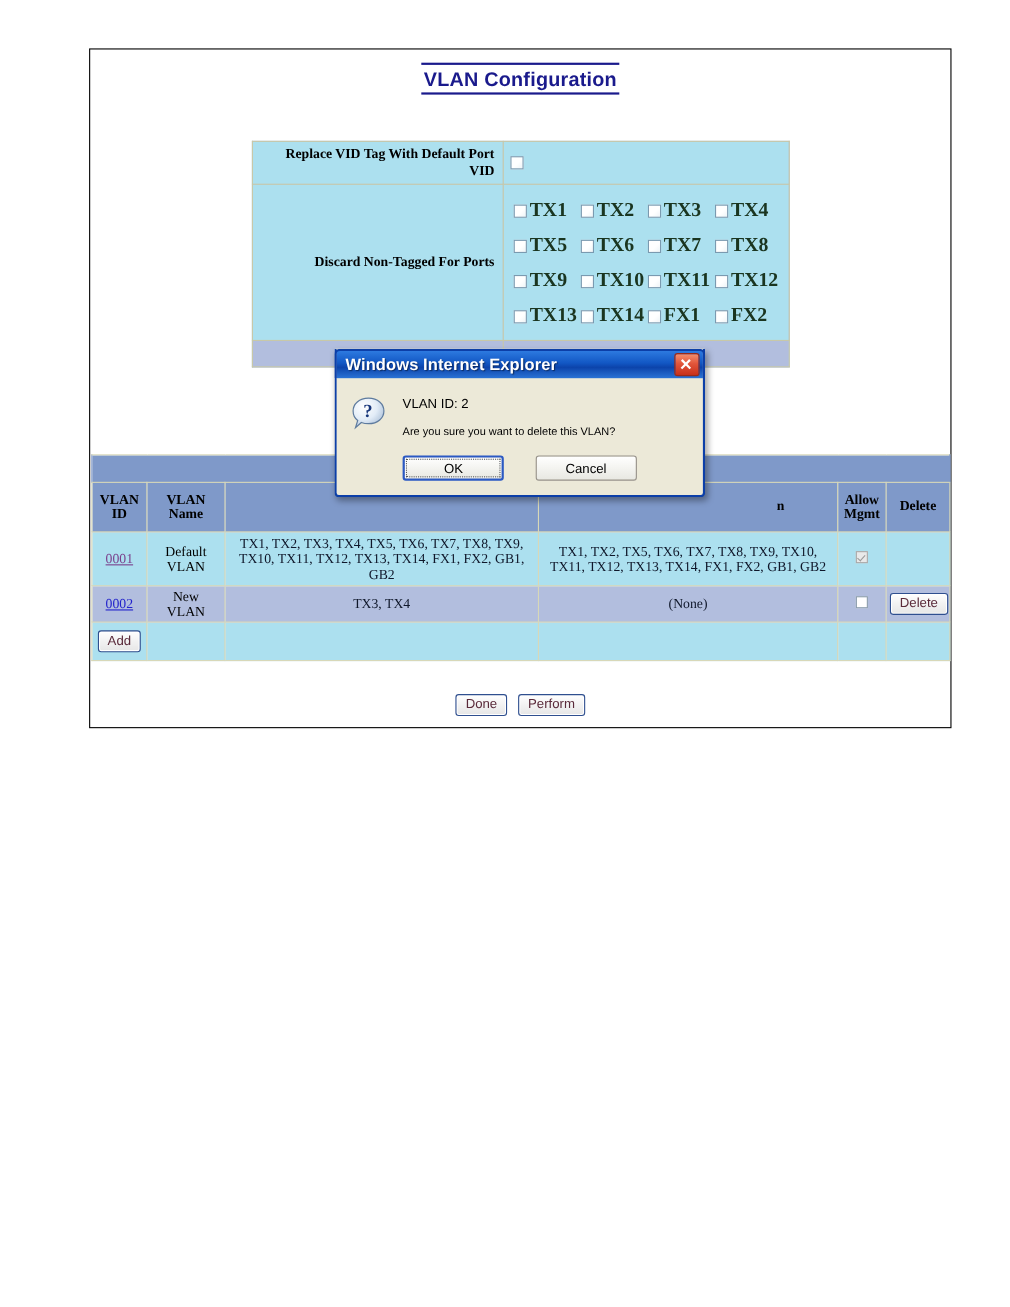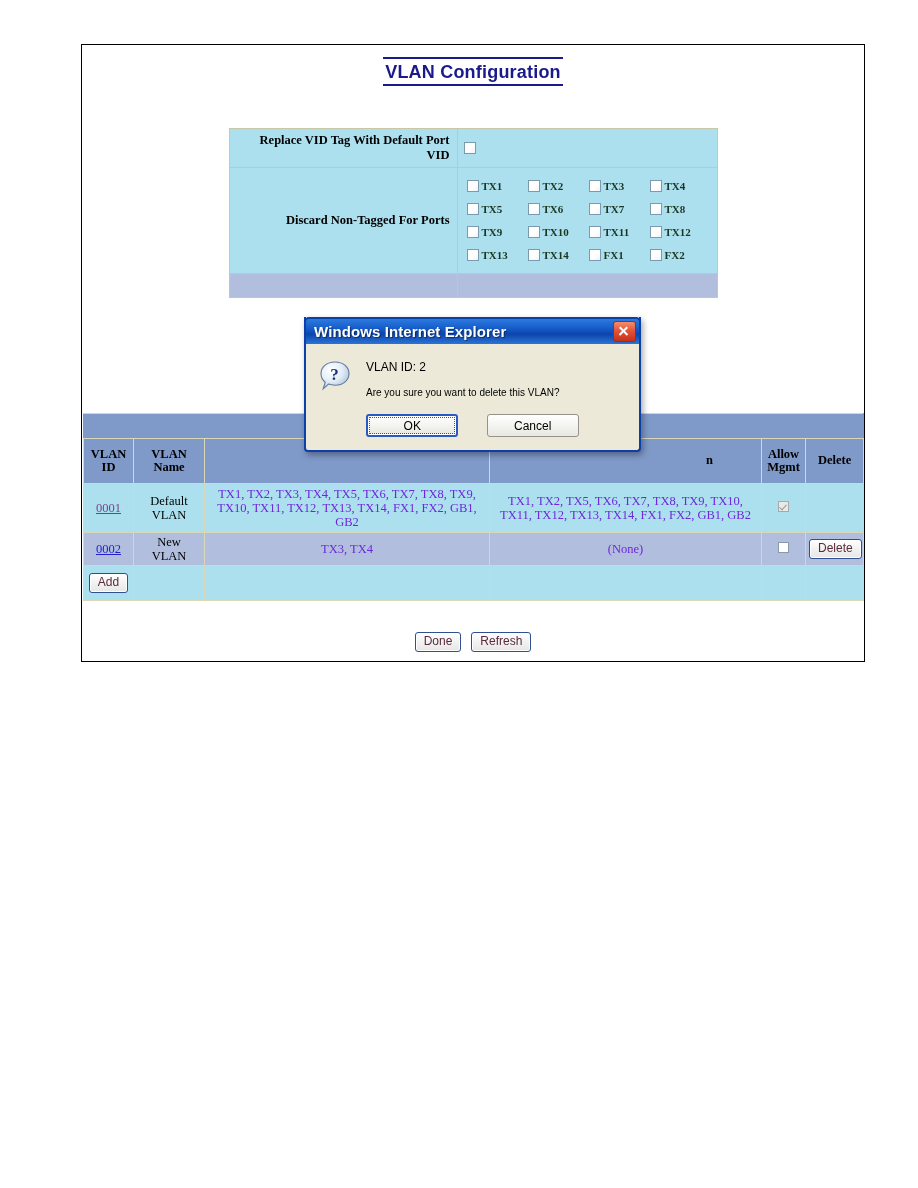--- a/index.html
+++ b/index.html
@@ -111,21 +111,21 @@
   }
 
   
   .port-grid {
     display: grid;
     grid-template-columns: repeat(4, 61px);
     row-gap: 11px;
     padding: 8px 0 8px 3px;
   }
   .port-item {
-    font-size: 11px;
+    font-size: 18px;
     font-weight: bold;
     color: #1a3520;
     white-space: nowrap;
   }
   .port-item .cbx { margin-right: 3px; }
 
   
   #vlan-table {
     position: absolute;
     left: 1px;
@@ -154,21 +154,21 @@
     font-weight: bold;
     height: 40px;
     line-height: 1.05;
     font-size: 12.5px;
   }
   #vlan-table tbody tr.r-light td { background: #ace0ef; }
   #vlan-table tbody tr.r-dark td  { background: #b2bede; }
   #vlan-table tbody td.ports {
     line-height: 1.12;
     padding: 3px 5px;
-    color: #6d28d9;
+    color: #0f172a;
   }
   .vid-link {
     font-size: 12.5px;
     text-decoration: underline;
     font-family: "Liberation Serif", serif;
   }
   .vid-link.visited { color: #7a3f8c; }
   .vid-link.fresh   { color: #2222cc; }
 
   .cell-cbx {
@@ -432,21 +432,21 @@
           <td style="height: 30px;">&nbsp;</td>
           <td style="height: 30px;">&nbsp;</td>
           <td style="height: 30px;">&nbsp;</td>
           <td style="height: 30px;">&nbsp;</td>
         </tr>
       </tbody>
   </table>
 
   <div id="bottom-bar">
     <button class="win-btn">Done</button>
-    <button class="win-btn">Refresh</button>
+    <button class="win-btn">Perform</button>
   </div>
 
 </div>
 
 <div id="ie-dialog">
   <div id="ie-titlebar">
     <div id="ie-title-text">Windows Internet Explorer</div>
     <div id="ie-close"></div>
   </div>
   <div id="ie-body">

